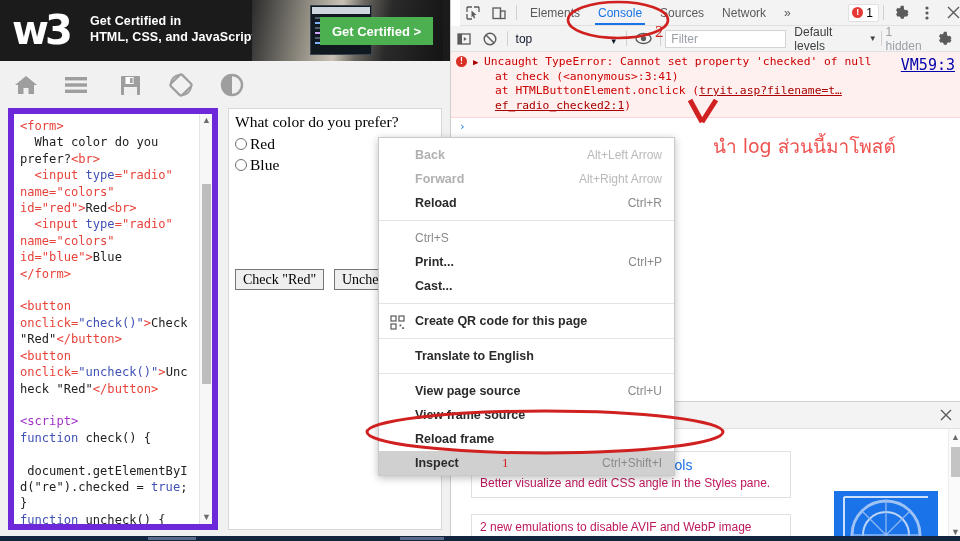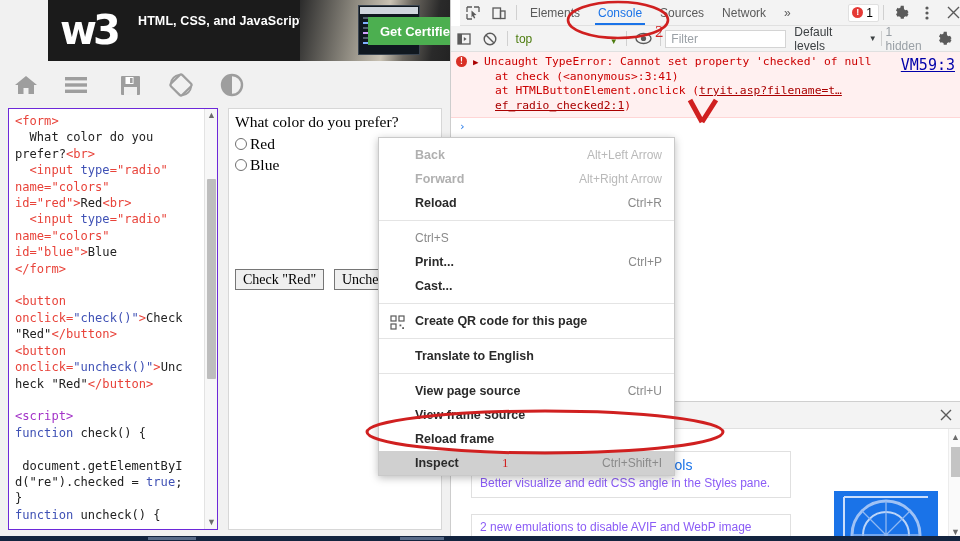--- a/index.html
+++ b/index.html
@@ -19,21 +19,20 @@
     background: #f1f1f1;
     overflow: hidden;
   }
 
   
   .ad-banner {
     position: absolute; left: 0; top: 0;
     width: 513px; height: 61px;
     background: #1b1b1b;
     overflow: hidden;
-    margin-left: 48px;
   }
   .ad-logo {
     position: absolute; left: 12px; top: 8px;
     width: 60px; height: 45px;
     color: #ffffff;
     font-size: 40px; font-weight: bold;
     font-family: "DejaVu Sans", sans-serif;
     letter-spacing: -4px;
     line-height: 45px;
   }
@@ -91,21 +90,21 @@
     font-size: 17px; font-weight: bold;
     display: flex; align-items: center; justify-content: center;
     cursor: pointer;
   }
 
   
   .code-pane {
     position: absolute; left: 8px; top: 108px;
     width: 210px; height: 422px;
     background: #ffffff;
-    border: 1px solid #6d28d9;
+    border: 6px solid #6d28d9;
     overflow: hidden;
   }
   .code-text {
     position: absolute; left: 6px; top: 4px;
     width: 190px;
     font-family: "DejaVu Sans Mono", monospace;
     font-size: 12.1px;
     line-height: 16.4px;
     white-space: pre-wrap;
     word-break: break-all;
@@ -212,21 +211,21 @@
     cursor: pointer;
   }
   .err-circ {
     width: 11px; height: 11px; border-radius: 50%;
     background: #e53935; color: #fff; font-size: 9px; font-weight: bold;
     display: flex; align-items: center; justify-content: center;
     line-height: 1;
   }
   .ctx-sel {
     display: flex; align-items: flex-end; gap: 20px;
-    color: #4d7c0f; padding: 0 4px; cursor: pointer;
+    color: #0f172a; padding: 0 4px; cursor: pointer;
     min-width: 110px;
   }
   .dt-filter {
     width: 122px; height: 18px;
     border: 1px solid #d4d4d4; background: #fff;
     color: #9aa0a6; font-size: 12px;
     padding: 0 5px; line-height: 17px;
     cursor: text;
   }
   .lvl-sel { color: #3c4043; cursor: pointer; display: flex; align-items: center; gap: 3px; }
@@ -287,21 +286,21 @@
     cursor: pointer; font-size: 14px;
   }
   .drawer-body { position: relative; height: 112px; background: #fff; overflow: hidden; }
   .wn-card {
     position: absolute; left: 20px;
     width: 320px;
     border: 1px solid #e0e0e0; background: #fff;
     padding: 4px 8px 6px 8px;
   }
   .wn-title { color: #1a73e8; font-size: 14px; line-height: 19px; cursor: pointer; }
-  .wn-sub { color: #8b5cf6; font-size: 12px; line-height: 16px; }
+  .wn-sub { color: #be185d; font-size: 12px; line-height: 16px; }
   .wn-thumb {
     position: absolute; left: 383px; top: 62px;
     width: 104px; height: 78px;
     background: #1a73e8; overflow: hidden;
   }
   .drawer-scroll {
     position: absolute; right: 0; top: 0; width: 13px; height: 112px;
     background: #fafafa; border-left: 1px solid #ececec; cursor: pointer;
   }
   .drawer-scroll .arr {
@@ -378,20 +377,21 @@
 </head>
 <body>
 
 <div id="root">
 
   <div class="left-pane">
 
     <div class="ad-banner">
       <div class="ad-logo">w3</div>
       <div class="ad-text">
+        <div>Get Certified in</div>
         <div>HTML, CSS, and JavaScript</div>
       </div>
       <div class="ad-photo">
         <div class="mini-win">
           <div class="bar"></div>
           <div class="ln"></div>
             <div class="ln b"></div>
             <div class="ln"></div>
           <div class="ln c"></div>
             <div class="ln"></div>
@@ -694,19 +694,20 @@
   <svg class="anno" style="left:0;top:0;width:960px;height:541px;">
 
     <ellipse cx="618" cy="20" rx="50" ry="18" fill="none" stroke="#d02020" stroke-width="2.6"></ellipse>
 
     <path d="M702 122 L690 100 M702 122 L716 100" fill="none" stroke="#d02020" stroke-width="5"></path>
 
     <ellipse cx="545" cy="432" rx="178" ry="21" fill="none" stroke="#d02020" stroke-width="3"></ellipse>
   </svg>
 
   <div class="anno-2">2</div>
+  <div class="thai-note">นำ log ส่วนนี้มาโพสต์</div>
 
   <div class="bottom-strip">
     <div class="tick" style="left:148px;width:48px;"></div>
     <div class="tick" style="left:400px;width:44px;"></div>
   </div>
 
 </div>
 
 </body></html>

